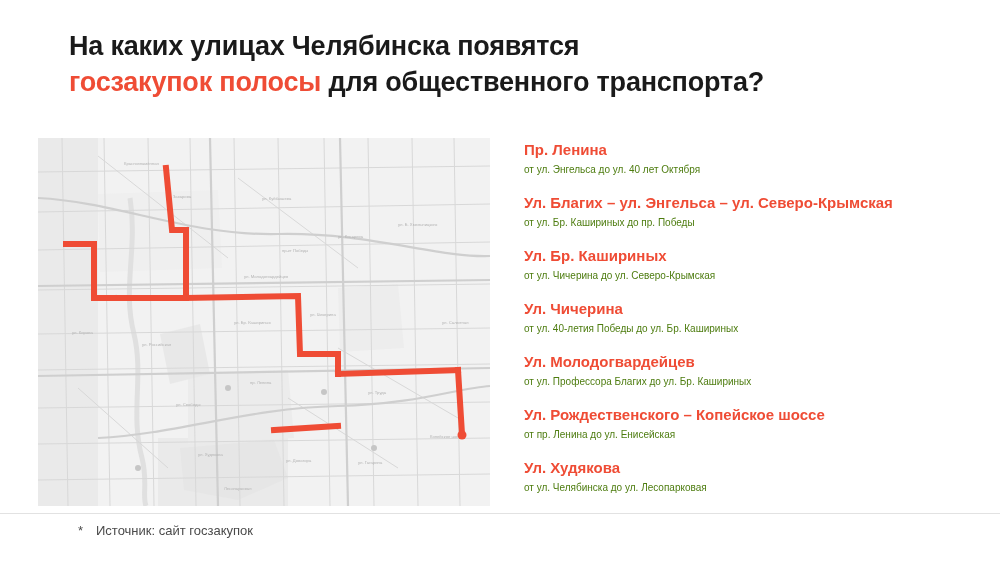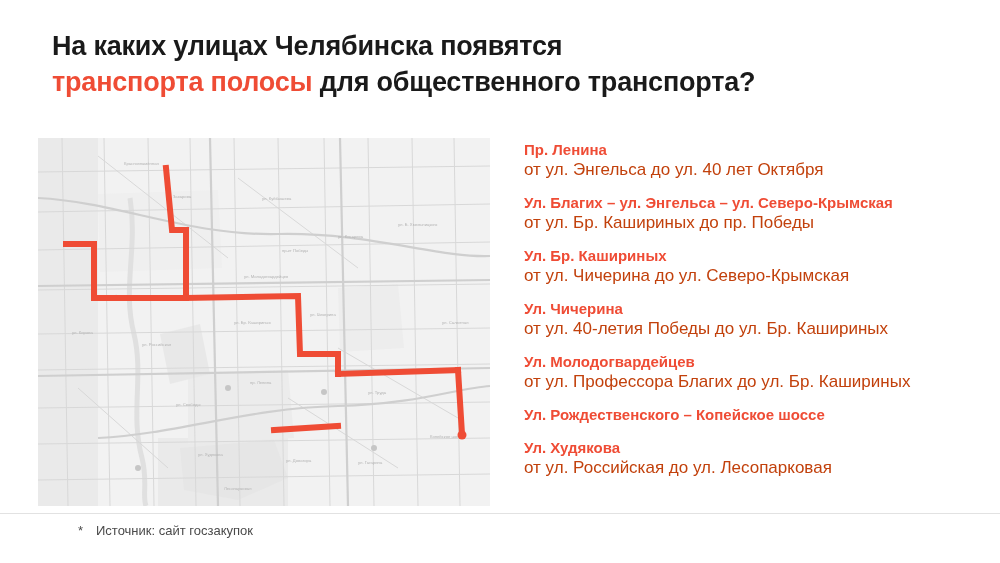--- a/index.html
+++ b/index.html
@@ -12,21 +12,21 @@
     height: 563px;
     position: relative;
     font-family: "Liberation Sans", sans-serif;
     color: #222222;
     overflow: hidden;
   }
 
   
   .header {
     position: absolute;
-    left: 52px;
+    left: 69px;
     top: 28px;
     width: 920px;
   }
   .title-line {
     font-size: 27px;
     font-weight: bold;
     line-height: 36px;
     color: #1a1a1a;
     letter-spacing: -0.2px;
     white-space: nowrap;
@@ -62,22 +62,22 @@
     margin-bottom: 13px;
   }
   .route-name {
     color: #ef4c35;
     font-size: 15px;
     font-weight: bold;
     line-height: 20px;
     white-space: nowrap;
   }
   .route-desc {
-    color: #c2410c;
-    font-size: 17px;
+    color: #4d7c0f;
+    font-size: 10px;
     line-height: 20px;
     white-space: nowrap;
   }
 
   
   .footer-rule {
     position: absolute;
     left: 0;
     top: 513px;
     width: 1000px;
@@ -99,21 +99,21 @@
   }
 </style>
 </head>
 <body>
 
 <div class="header">
   <div class="title-line">
     <span>На каких улицах Челябинска появятся</span>
   </div>
   <div class="title-line">
-    <span class="title-accent">транспорта полосы</span><span> для общественного транспорта?</span>
+    <span class="title-accent">госзакупок полосы</span><span> для общественного транспорта?</span>
   </div>
 </div>
 
 <div class="map-wrap">
   <svg class="map-svg" viewBox="0 0 452 368" xmlns="http://www.w3.org/2000/svg">
 
     <rect x="0" y="0" width="452" height="368" fill="#f2f2f2"></rect>
 
     <g fill="#eaeaea">
       <rect x="0" y="0" width="60" height="368"></rect>
@@ -237,25 +237,26 @@
     <div class="route-desc">от ул.  40-летия Победы до ул. Бр. Кашириных</div>
   </div>
 
   <div class="route">
     <div class="route-name">Ул. Молодогвардейцев</div>
     <div class="route-desc">от ул. Профессора Благих до ул. Бр. Кашириных</div>
   </div>
 
   <div class="route">
     <div class="route-name">Ул. Рождественского – Копейское шоссе</div>
+    <div class="route-desc">от пр. Ленина до ул. Енисейская</div>
   </div>
 
   <div class="route">
     <div class="route-name">Ул. Худякова</div>
-    <div class="route-desc">от ул. Российская до ул. Лесопарковая</div>
+    <div class="route-desc">от ул. Челябинска до ул. Лесопарковая</div>
   </div>
 
 </div>
 
 <div class="footer-rule"></div>
 <div class="footer">
   <span class="footer-star">*</span><span>Источник: сайт госзакупок</span>
 </div>
 
 </body></html>

